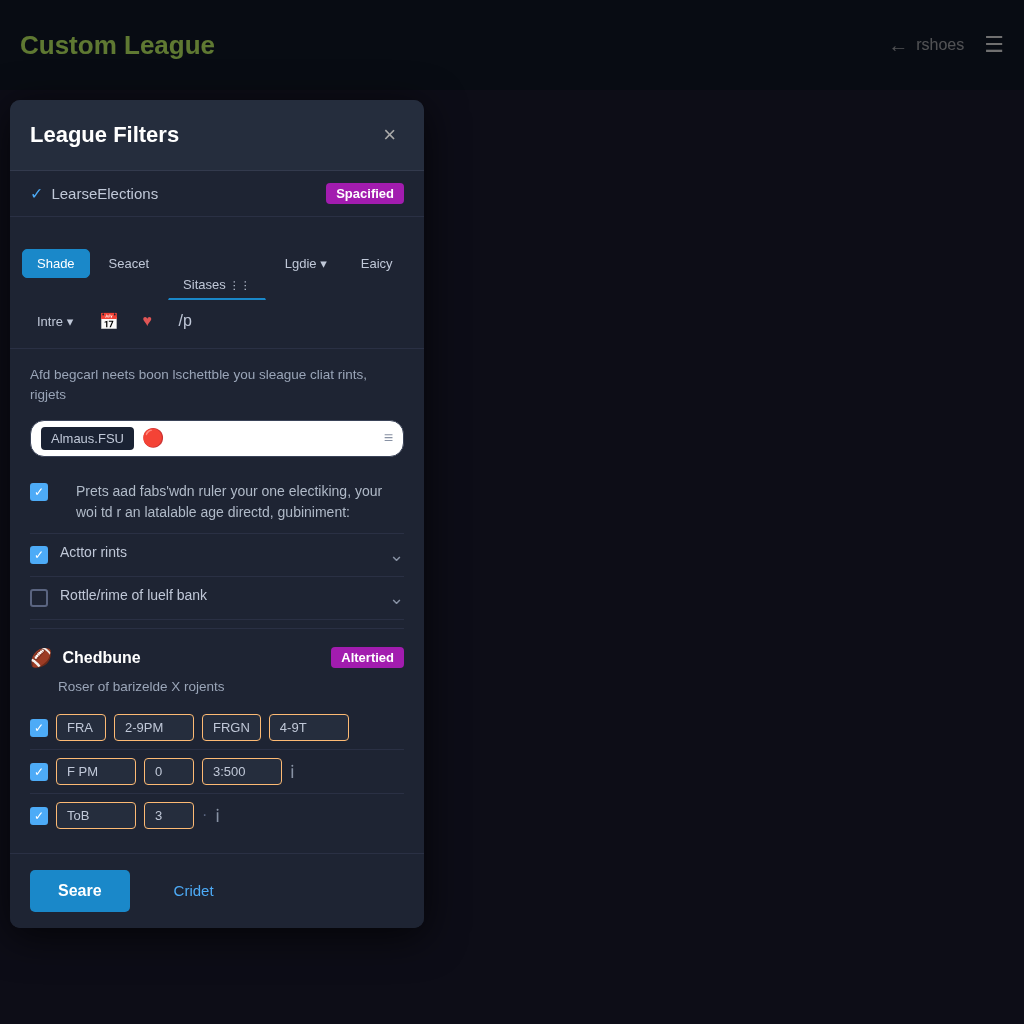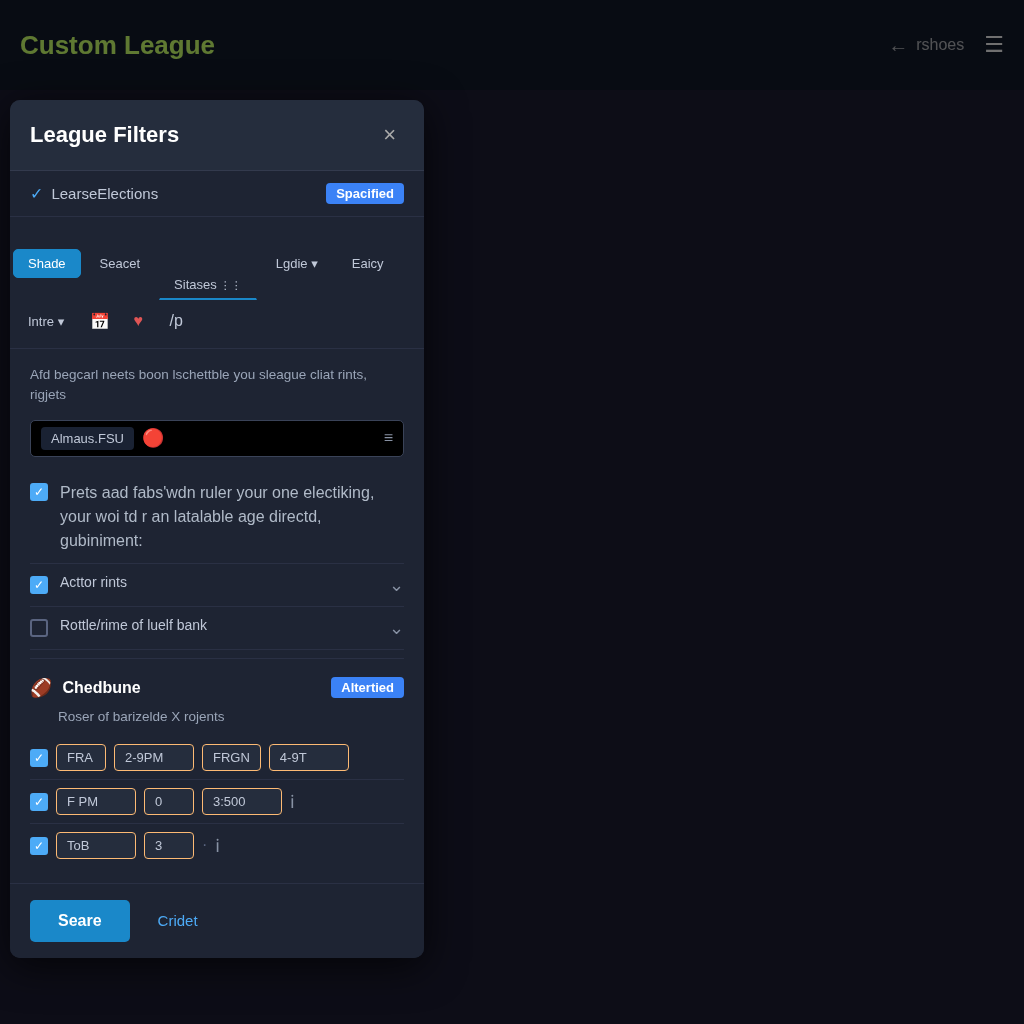--- a/index.html
+++ b/index.html
@@ -112,34 +112,34 @@
       align-items: center;
       gap: 8px;
       font-size: 15px;
       color: #c0c8d8;
     }
     .checkmark-icon {
       color: #4dabf7;
       font-size: 16px;
     }
     .badge-blue {
-      background: #3b82f6;
+      background: #a21caf;
       color: #fff;
       border-radius: 4px;
       padding: 3px 10px;
       font-size: 13px;
       font-weight: 600;
     }
 
     
     .tabs-row {
       display: flex;
       align-items: center;
       gap: 4px;
-      padding: 10px 3px;
+      padding: 10px 12px;
       border-bottom: 1px solid #2a3044;
       flex-wrap: wrap;
     }
     .tab-btn {
       padding: 6px 14px;
       border-radius: 5px;
       font-size: 13px;
       cursor: pointer;
       border: 1px solid transparent;
       background: transparent;
@@ -196,23 +196,23 @@
       line-height: 1.5;
       margin-bottom: 14px;
     }
 
     
     .input-row {
       display: flex;
       align-items: center;
       gap: 8px;
       margin-bottom: 14px;
-      background: #000000;
+      background: #ffffff;
       border: 1px solid #3a4358;
-      border-radius: 5px;
+      border-radius: 14px;
       padding: 6px 10px;
     }
     .input-tag {
       background: #1a2233;
       border-radius: 4px;
       padding: 4px 10px;
       font-size: 13px;
       color: #c0c8d8;
     }
     .input-tag-red {
@@ -250,24 +250,25 @@
     }
     .cb.unchecked {
       background: transparent;
       border-color: #5a6480;
     }
     .cb-check {
       color: #fff;
       font-size: 12px;
     }
     .cb-text {
-      font-size: 16px;
+      font-size: 14px;
       color: #b0bac8;
       line-height: 1.5;
       flex: 1;
+      margin-left: 16px;
     }
     .cb-label {
       font-size: 14px;
       color: #c0c8d8;
       flex: 1;
     }
     .chevron-down {
       color: #8892a4;
       font-size: 18px;
       cursor: pointer;
@@ -336,21 +337,21 @@
       color: #8892a4;
       font-size: 18px;
       cursor: pointer;
     }
 
     
     .modal-footer {
       padding: 16px 20px;
       border-top: 1px solid #2a3044;
       display: flex;
-      gap: 8px;
+      gap: 24px;
       background: #1e2433;
     }
     .btn-primary {
       background: #1a88c9;
       color: #fff;
       border: none;
       border-radius: 5px;
       padding: 12px 28px;
       font-size: 16px;
       font-weight: 700;

